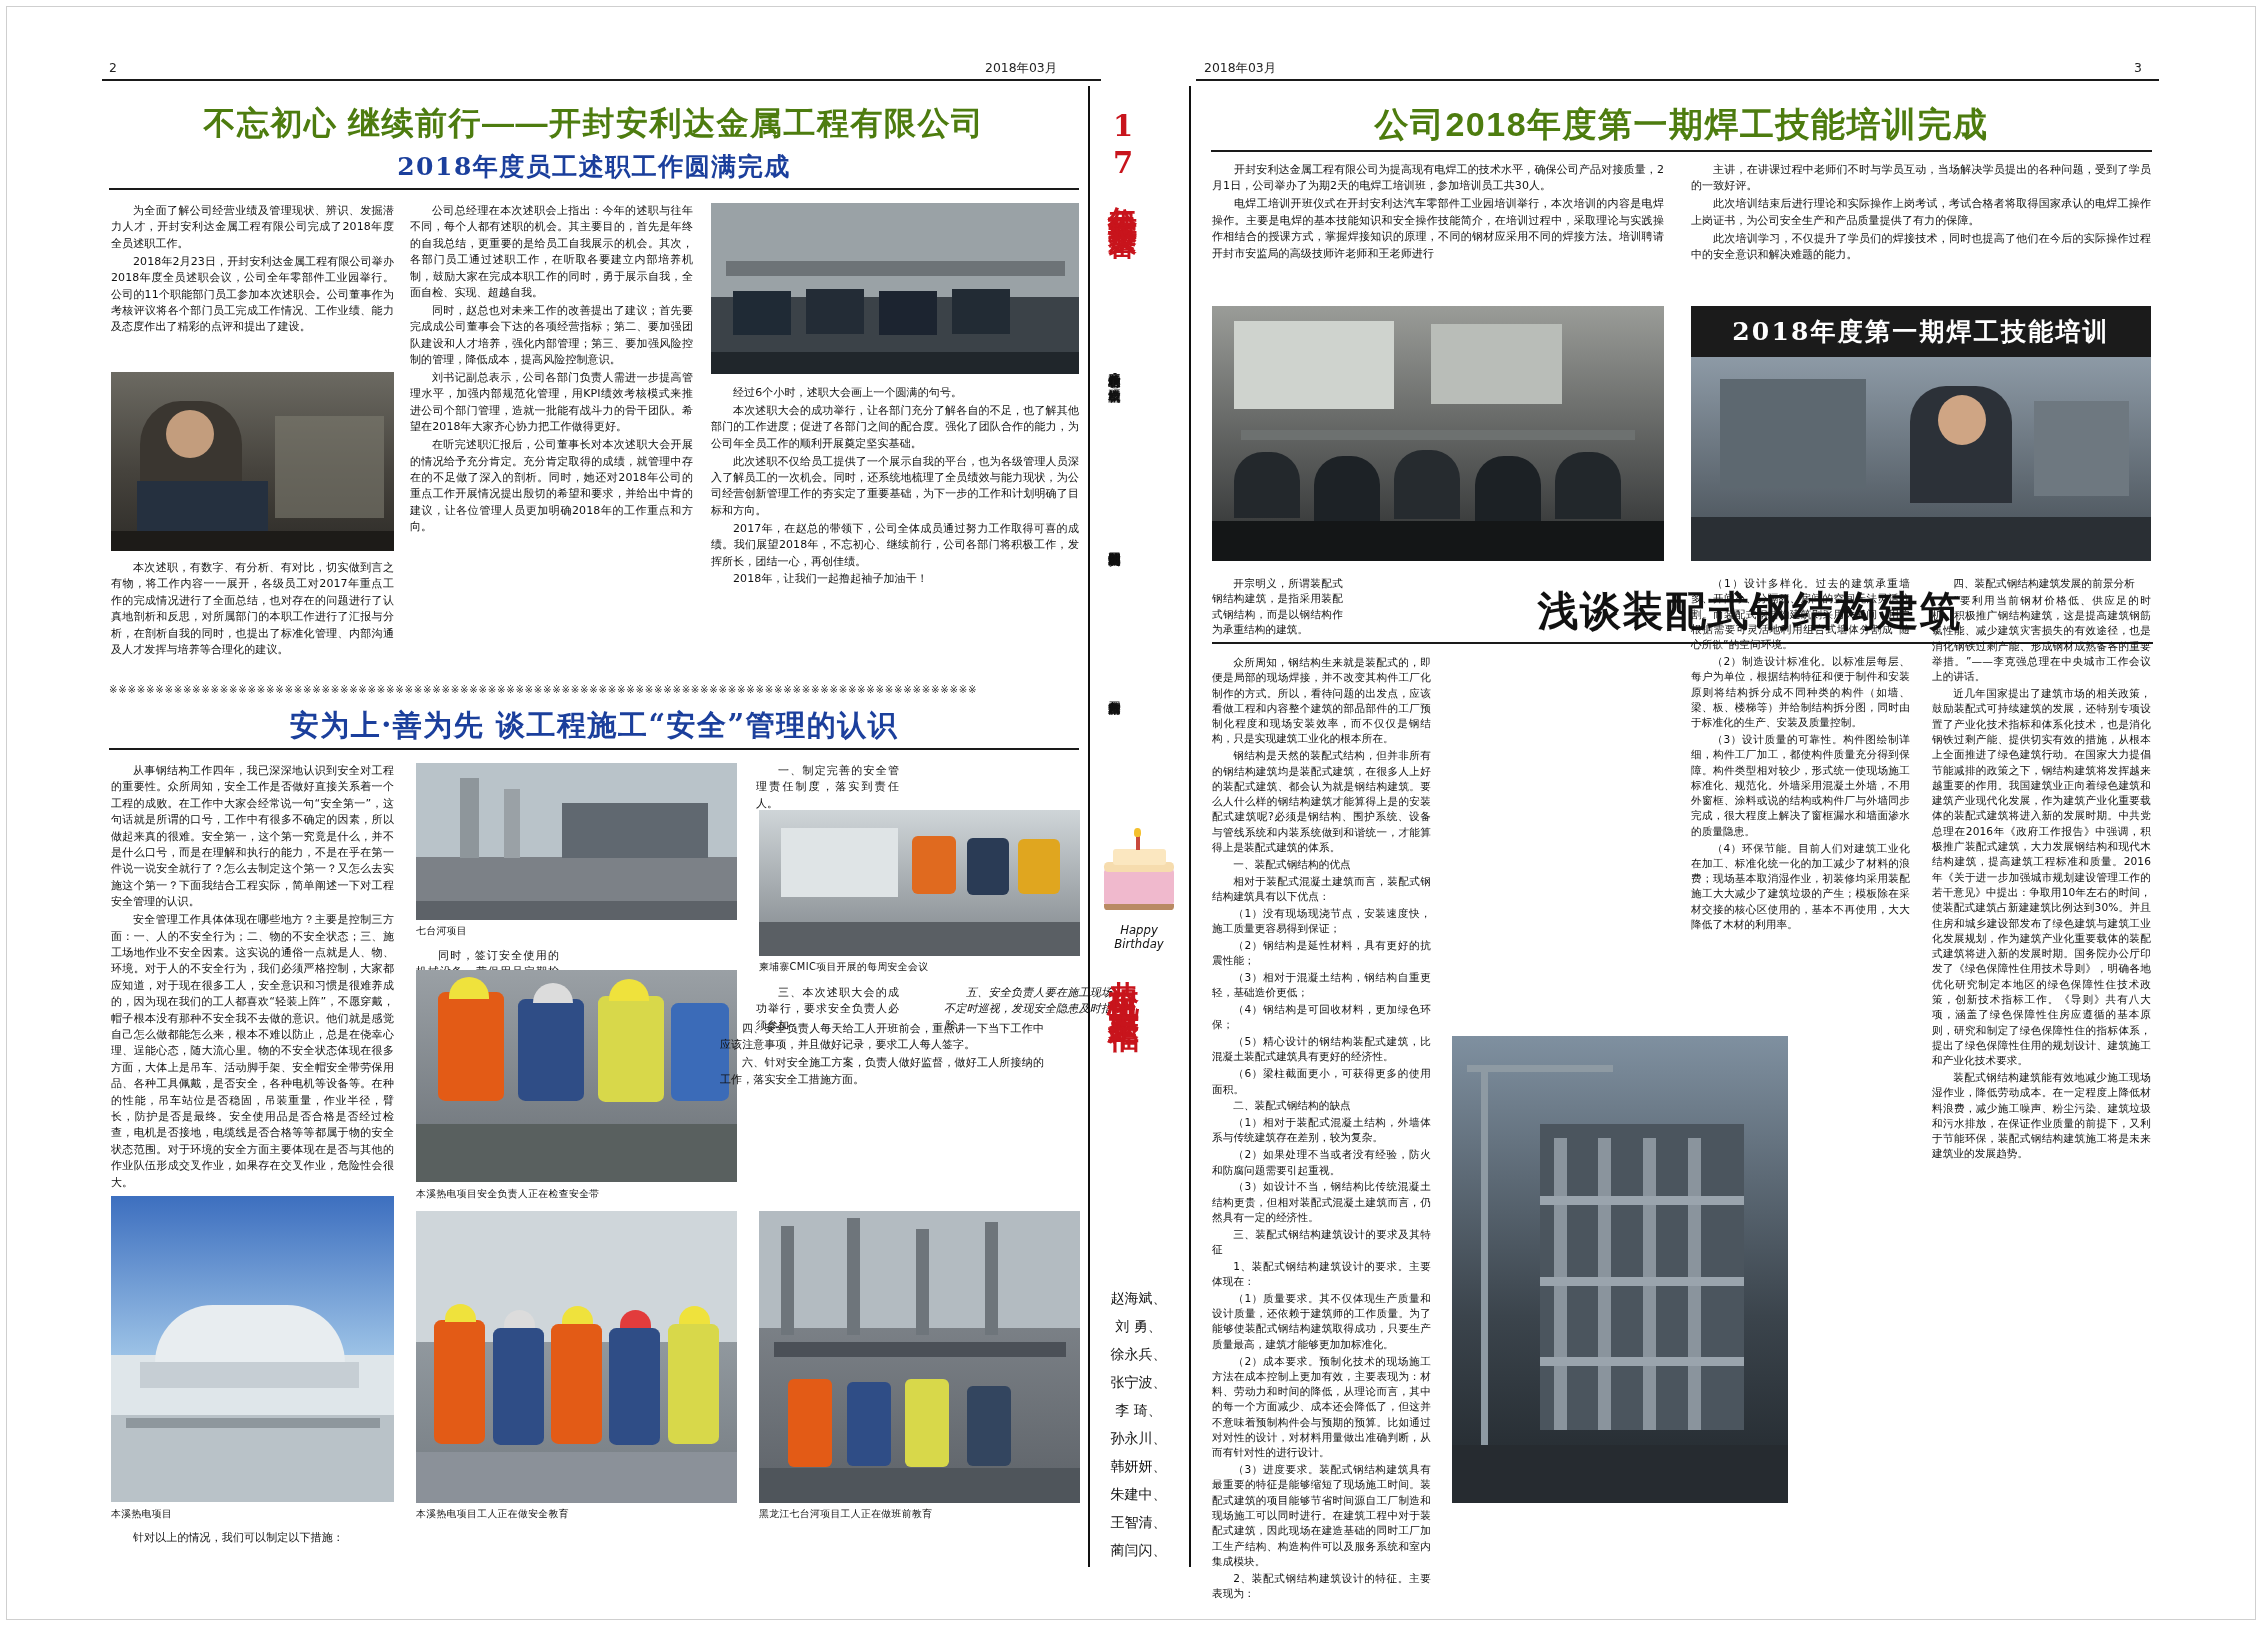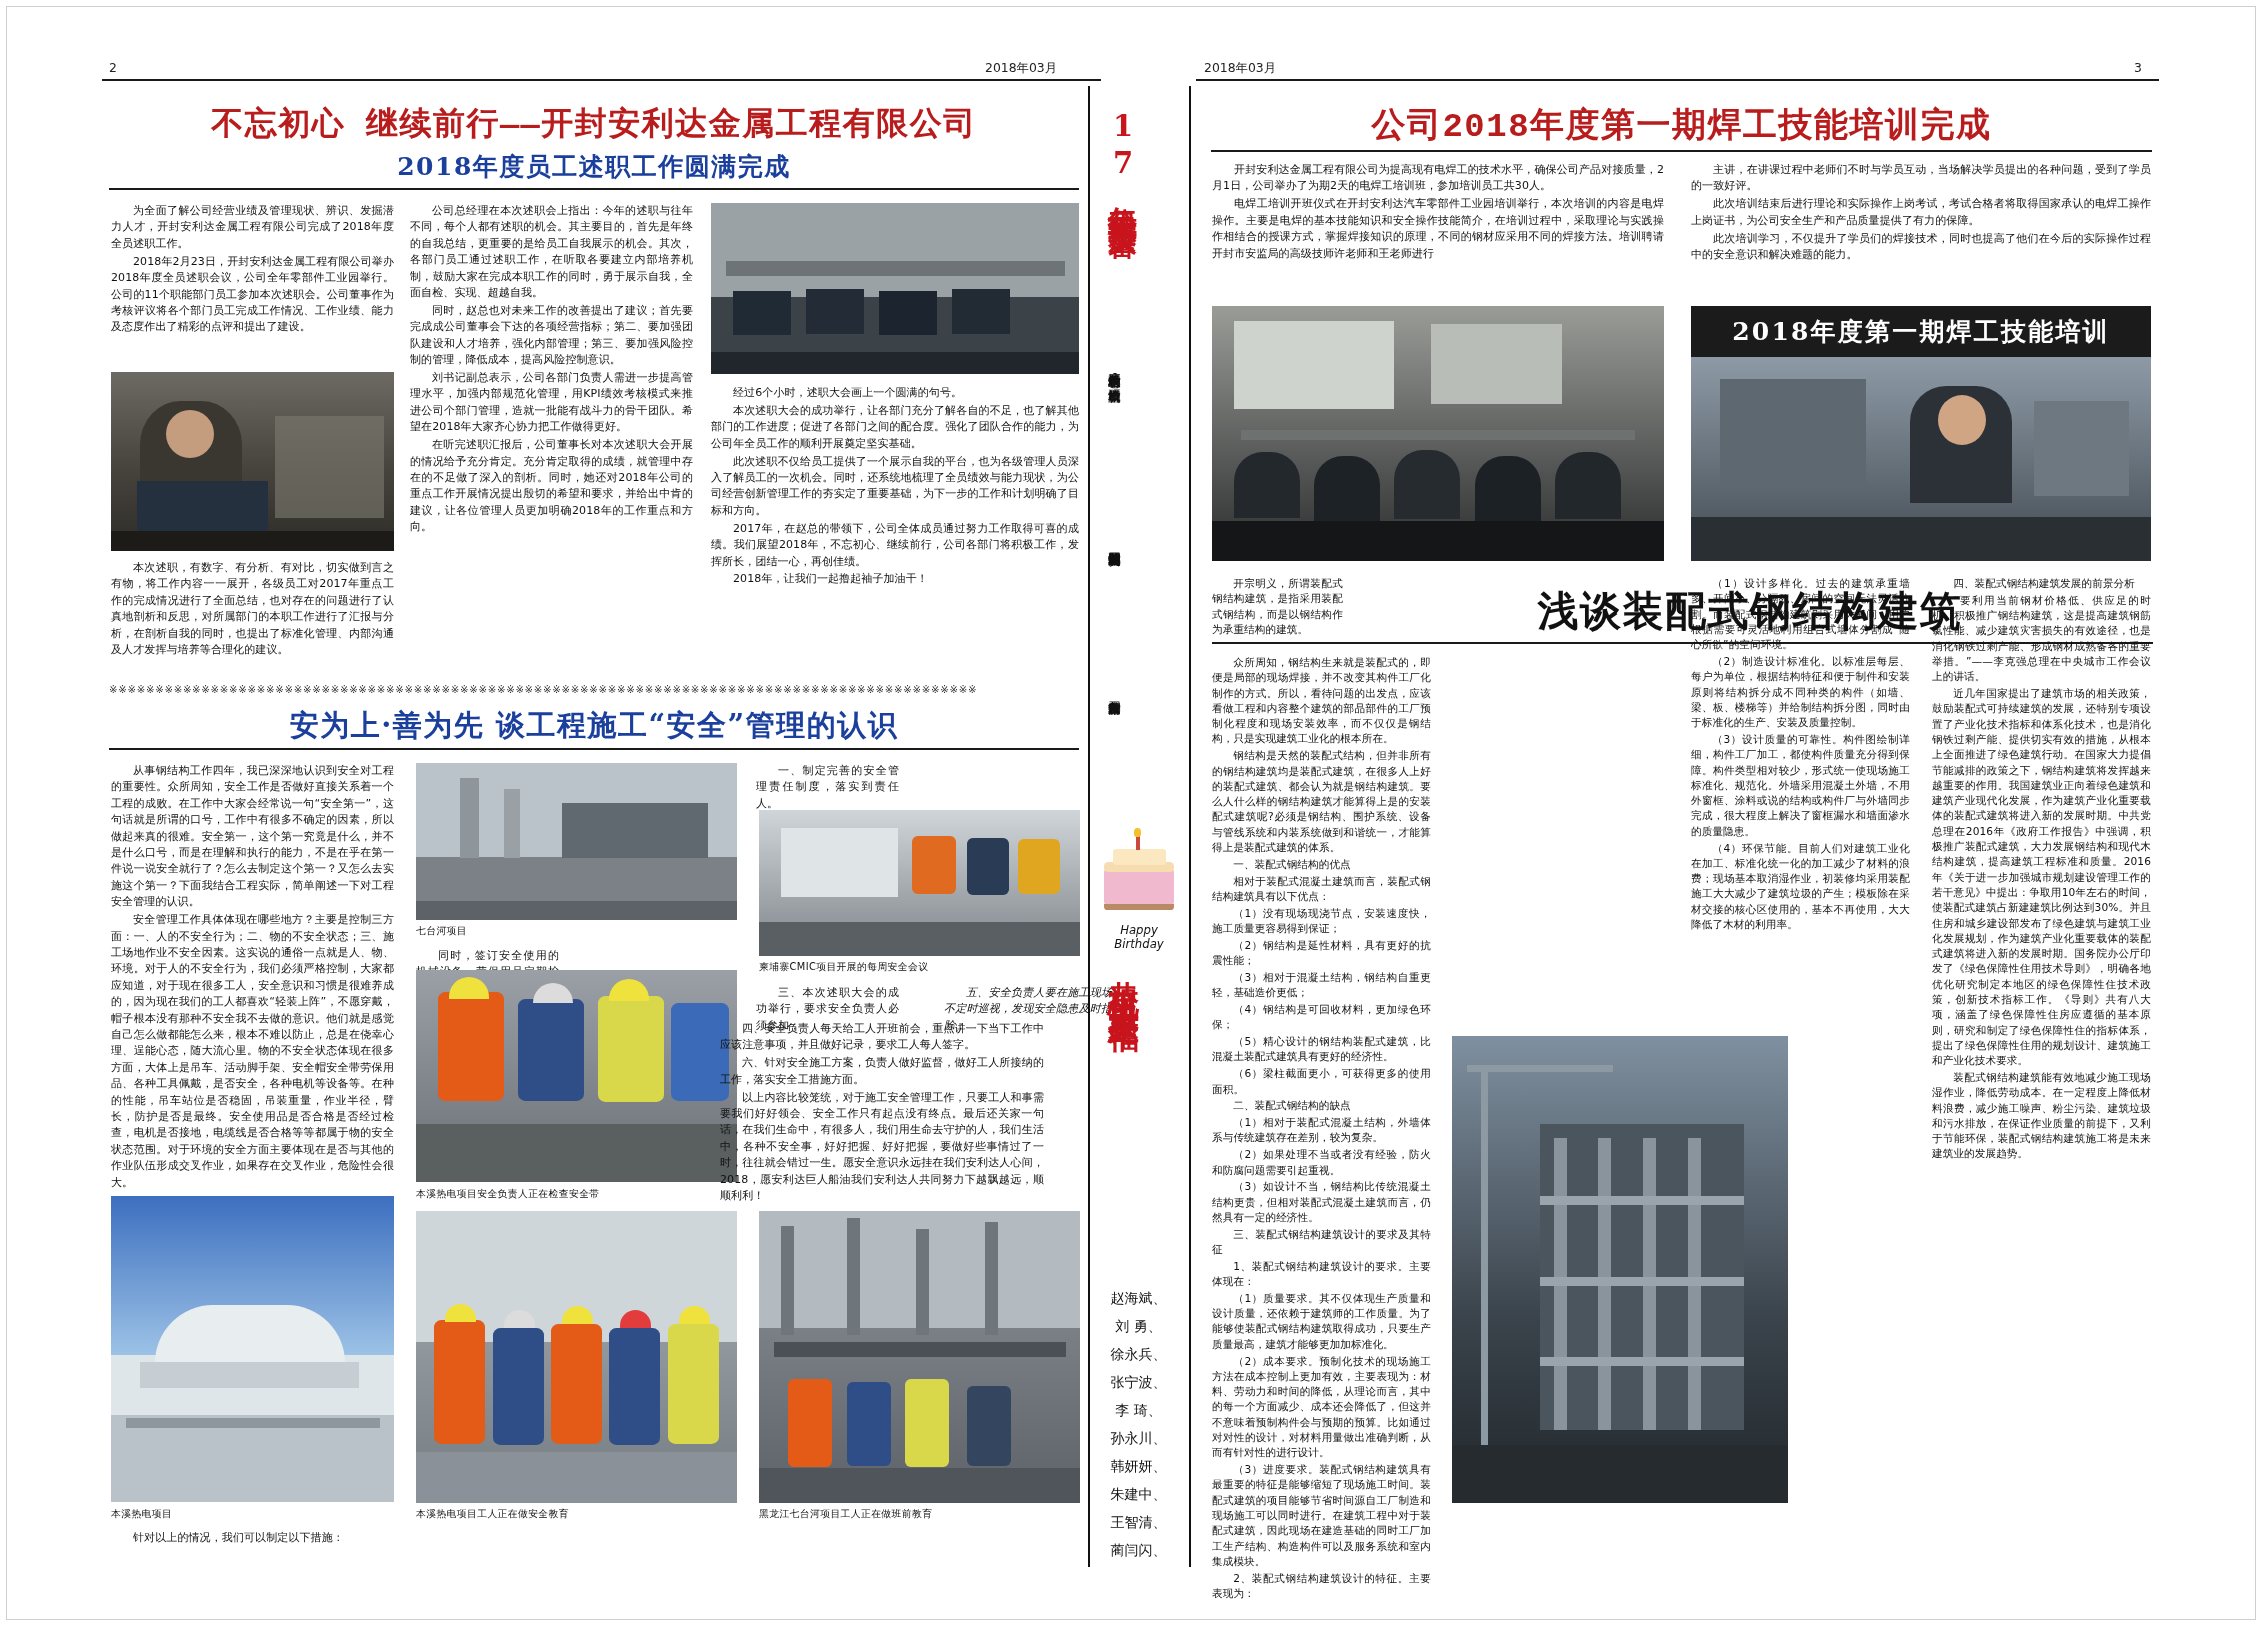--- a/index.html
+++ b/index.html
@@ -11,21 +11,21 @@
   .scanedge{position:absolute;left:5.8px;top:5.8px;width:2250px;height:1614px;border:0.7px solid #cfcfcf;box-sizing:border-box;}
   .hdr{position:absolute;font-size:12.4px;color:#222;}
   .rule{position:absolute;background:#1a1a1a;}
   .vsep{position:absolute;background:#111;width:1.5px;}
 
   
   .tx{position:absolute;font-size:11px;line-height:16.4px;color:#101010;text-align:justify;
       font-family:"DejaVu Sans","Liberation Sans",sans-serif;letter-spacing:0.1px;}
   .tx p{margin:0 0 1.5px 0;text-indent:2em;}
 
-  .title-red{position:absolute;color:#b91c1c;font-weight:bold;font-family:Liberation Mono, monospace;
+  .title-red{position:absolute;color:#4d7c0f;font-weight:bold;font-family:Liberation Sans, sans-serif;
              letter-spacing:1.5px;text-align:center;}
   .title-blue{position:absolute;color:#1b3f9c;font-weight:bold;font-family:"DejaVu Serif","Liberation Serif",serif;
               letter-spacing:1.5px;text-align:center;}
 
   .cap{position:absolute;font-size:9.8px;color:#111;letter-spacing:0.4px;}
 
   .ph{position:absolute;overflow:hidden;background:#6b7278;}
   .ph .ov{position:absolute;}
 
   .divider-dots{position:absolute;font-size:10.2px;color:#333;letter-spacing:0.7px;overflow:hidden;white-space:nowrap;}
@@ -160,21 +160,20 @@
   <div class="tx" style="left:756px;top:985px;width:143px;">
     <p>三、本次述职大会的成功举行，要求安全负责人必须参加；</p>
   </div>
   <div class="tx" style="left:944px;top:985px;width:168px;font-style:italic;">
     <p>五、安全负责人要在施工现场不定时巡视，发现安全隐患及时指除；</p>
   </div>
 
   <div class="tx" style="left:720px;top:1021px;width:324px;">
     <p>四、安全负责人每天给工人开班前会，重点讲一下当下工作中应该注意事项，并且做好记录，要求工人每人签字。</p>
     <p>六、针对安全施工方案，负责人做好监督，做好工人所接纳的工作，落实安全工措施方面。</p>
-    <p>以上内容比较笼统，对于施工安全管理工作，只要工人和事需要我们好好领会、安全工作只有起点没有终点。最后还关家一句话，在我们生命中，有很多人，我们用生命去守护的人，我们生活中，各种不安全事，好好把握、好好把握，要做好些事情过了一时，往往就会错过一生。愿安全意识永远挂在我们安利达人心间，2018，愿安利达巨人船油我们安利达人共同努力下越飘越远，顺顺利利！</p>
   </div>
 
   <div class="ph" style="left:111px;top:1196px;width:283px;height:306px;">
     <div class="ov" style="left:0;top:0;width:100%;height:52%;background:linear-gradient(180deg,#3d6fbf,#9cc2e6);"></div>
     <div class="ov" style="left:0;bottom:0;width:100%;height:48%;background:#dfe6ea;"></div>
     <div class="ov" style="left:44px;top:109px;width:190px;height:58px;background:#e8edf0;border-radius:95px 95px 0 0;"></div>
     <div class="ov" style="left:29px;top:166px;width:219px;height:26px;background:#c6ced4;"></div>
     <div class="ov" style="left:0;top:219px;width:100%;height:88px;background:#b9c2c8;"></div>
     <div class="ov" style="left:14.6px;top:222px;width:254px;height:10.2px;background:#8e979d;"></div>
   </div>

